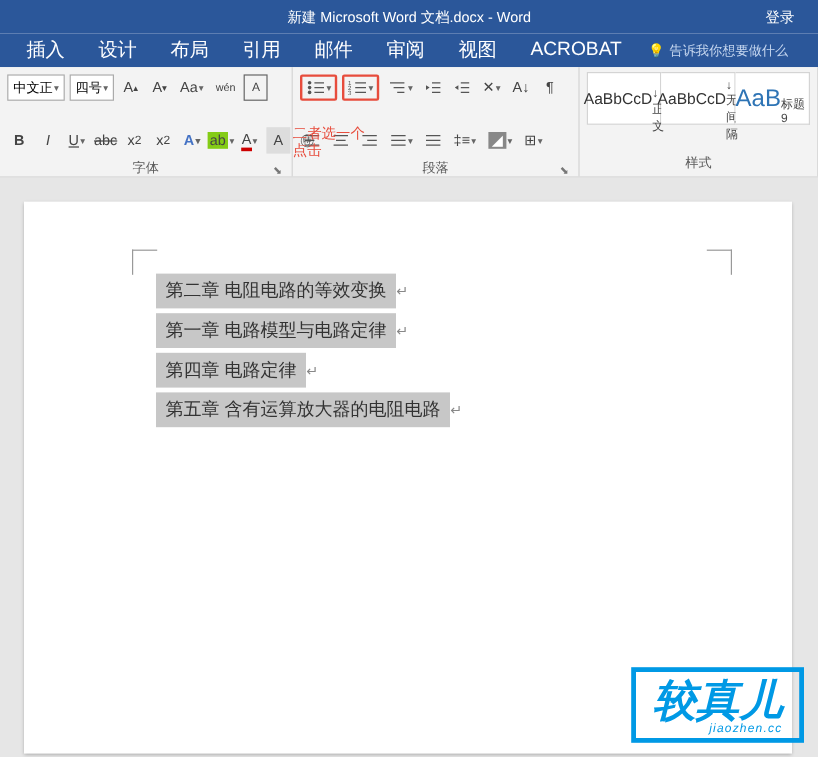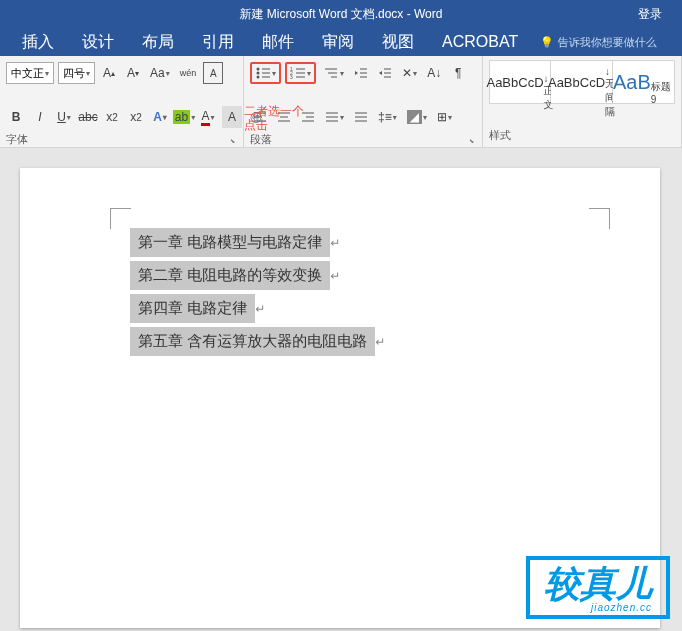--- a/index.html
+++ b/index.html
@@ -9,21 +9,21 @@
 .titlebar .login { position: absolute; right: 20px; font-size: 12px; color: #fff; }
 
 .tabs { background: #2b579a; height: 28px; display: flex; align-items: center; padding: 0 8px; gap: 0; }
 .tab { color: #ffffff; font-size: 16px; padding: 6px 14px; cursor: pointer; }
 .tell-me { color: #c5d6ef; font-size: 11px; display: flex; align-items: center; gap: 4px; margin-left: 8px; }
 
 .ribbon { background: #f3f3f3; border-bottom: 1px solid #d4d4d4; height: 92px; display: flex; position: relative; }
 .ribbon-group { border-right: 1px solid #d4d4d4; padding: 4px 6px 2px; display: flex; flex-direction: column; }
 .group-rows { flex: 1; display: flex; flex-direction: column; gap: 18px; }
 .row { display: flex; align-items: center; gap: 4px; height: 26px; }
-.group-label { font-size: 11px; color: #5a5a5a; padding: 2px 0; position: relative; font-family: Liberation Mono, monospace; }
+.group-label { text-align: center; font-size: 11px; color: #5a5a5a; padding: 2px 0; position: relative; }
 .group-launcher { position: absolute; right: 2px; bottom: 2px; font-size: 9px; color: #777; }
 
 .btn { display: inline-flex; align-items: center; justify-content: center; min-width: 20px; height: 22px; padding: 0 3px; cursor: pointer; font-size: 12px; color: #444; }
 .dd { font-size: 8px; color: #666; margin-left: 1px; }
 .combo { border: 1px solid #ababab; background: #fff; height: 22px; padding: 0 4px; font-size: 11px; display: inline-flex; align-items: center; min-width: 40px; }
 
 .highlight-red { border: 2px solid #e74c3c; border-radius: 2px; }
 .annotation { position: absolute; color: #e74c3c; font-size: 12px; line-height: 1.2; top: 48px; left: 244px; width: 60px; }
 
 .styles-gallery { display: flex; gap: 0; }
@@ -254,22 +254,22 @@
       <span>样式</span>
     </div>
   </div>
 
   <div class="annotation">二者选一个点击</div>
 </div>
 
 <div class="doc-area">
   <div class="page">
     <div class="toc-wrap">
+      <div><span class="toc-line sel">第二章  电阻电路的等效变换</span><span class="para-mark">↵</span></div>
       <div><span class="toc-line sel">第一章  电路模型与电路定律</span><span class="para-mark">↵</span></div>
-      <div><span class="toc-line sel">第二章  电阻电路的等效变换</span><span class="para-mark">↵</span></div>
       <div><span class="toc-line sel">第四章  电路定律</span><span class="para-mark">↵</span></div>
       <div><span class="toc-line sel">第五章  含有运算放大器的电阻电路</span><span class="para-mark">↵</span></div>
     </div>
   </div>
 </div>
 
 <div class="watermark">
   <div class="wm-box">
     <div class="wm-text">较真儿</div>
     <div class="wm-sub">jiaozhen.cc</div>

